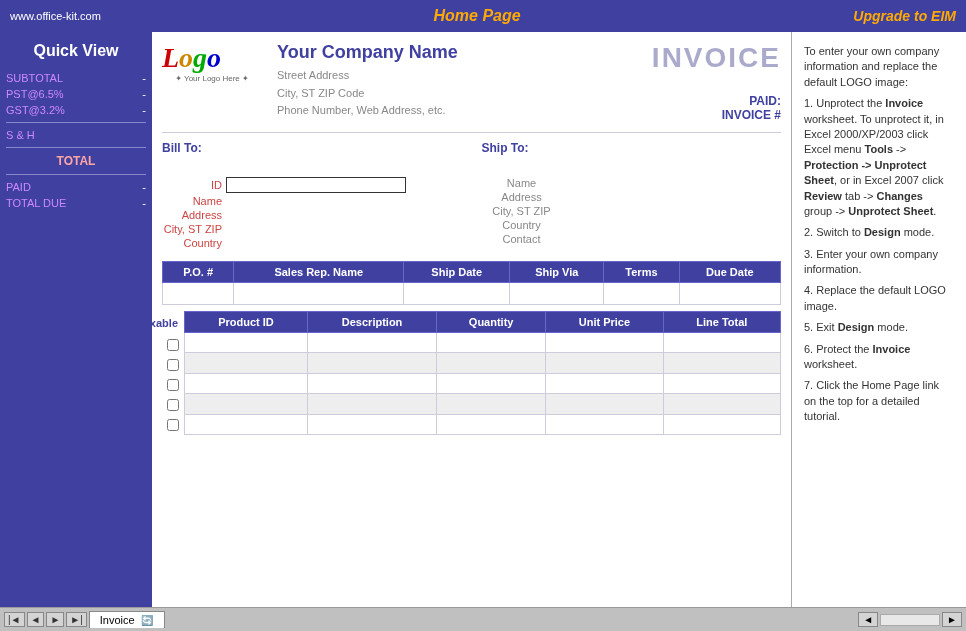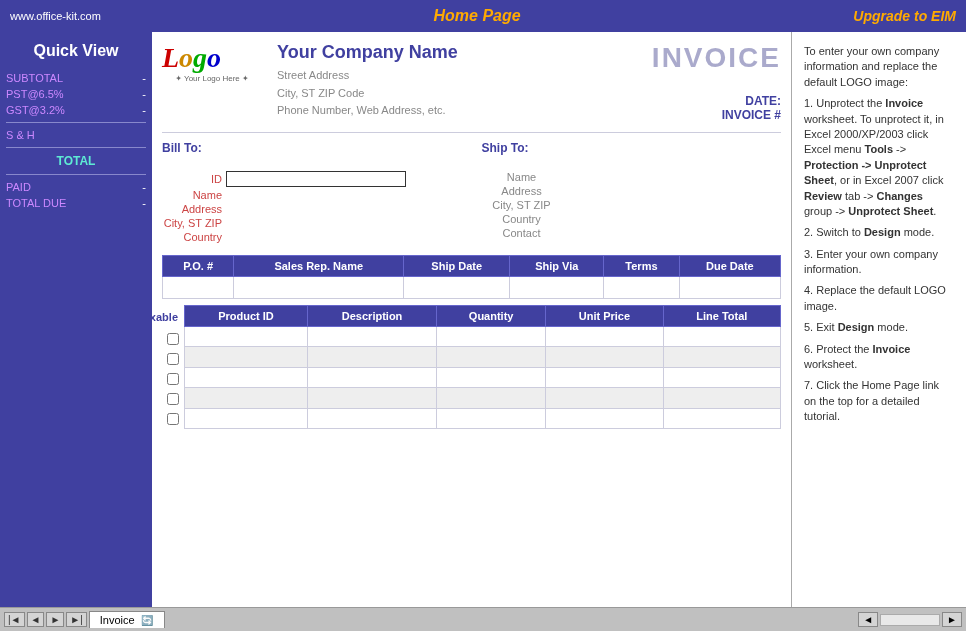--- a/index.html
+++ b/index.html
@@ -43,21 +43,21 @@
       display: flex;
       justify-content: space-between;
       margin-bottom: 4px;
       font-size: 11px;
     }
     .sidebar-item .label { color: #cc88ff; }
     .sidebar-item .value { color: white; }
     .sidebar-divider { border-top: 1px solid #8888cc; margin: 6px 0; }
     .sidebar-total {
       text-align: center;
-      color: #5eead4;
+      color: #fca5a5;
       font-size: 12px;
       font-weight: bold;
       margin: 6px 0;
     }
 
     
     .invoice-area {
       flex: 1;
       background: white;
       overflow-y: auto;
@@ -136,21 +136,21 @@
       gap: 20px;
       margin-bottom: 10px;
     }
     .bill-section, .ship-section {
       flex: 1;
     }
     .bill-section .title, .ship-section .title {
       color: #4040a0;
       font-weight: bold;
       font-size: 12px;
-      margin-bottom: 16px;
+      margin-bottom: 22px;
     }
     .bill-section .field-row {
       display: flex;
       align-items: center;
       margin-bottom: 2px;
       font-size: 11px;
     }
     .field-label { color: #cc4444; width: 60px; text-align: right; margin-right: 4px; }
     .field-value { color: #888; }
     .field-input {
@@ -317,21 +317,21 @@
       </div>
       <div class="company-info">
         <h2>Your Company Name</h2>
         <p>Street Address</p>
         <p>City, ST  ZIP Code</p>
         <p>Phone Number, Web Address, etc.</p>
       </div>
       <div class="invoice-title-area">
         <div class="invoice-title">INVOICE</div>
         <div class="inv-date-area">
-          <div><span class="label">DATE:</span></div>
+          <div><span class="label">PAID:</span></div>
           <div><span class="label">INVOICE #</span></div>
         </div>
       </div>
     </div>
 
     <div class="inv-divider"></div>
 
     <div class="bill-ship">
       <div class="bill-section">
         <div class="title">

